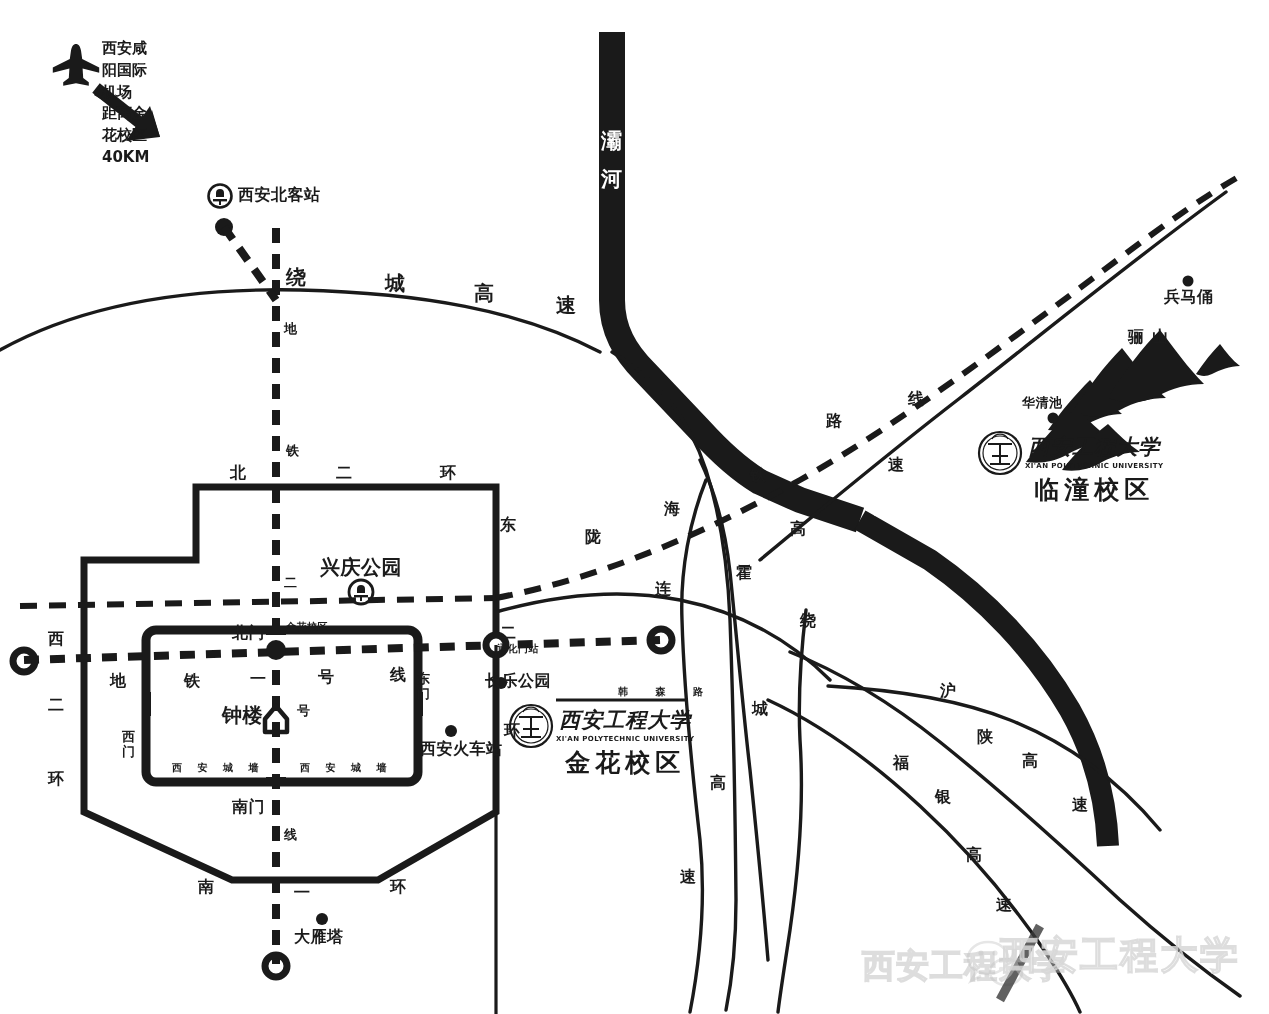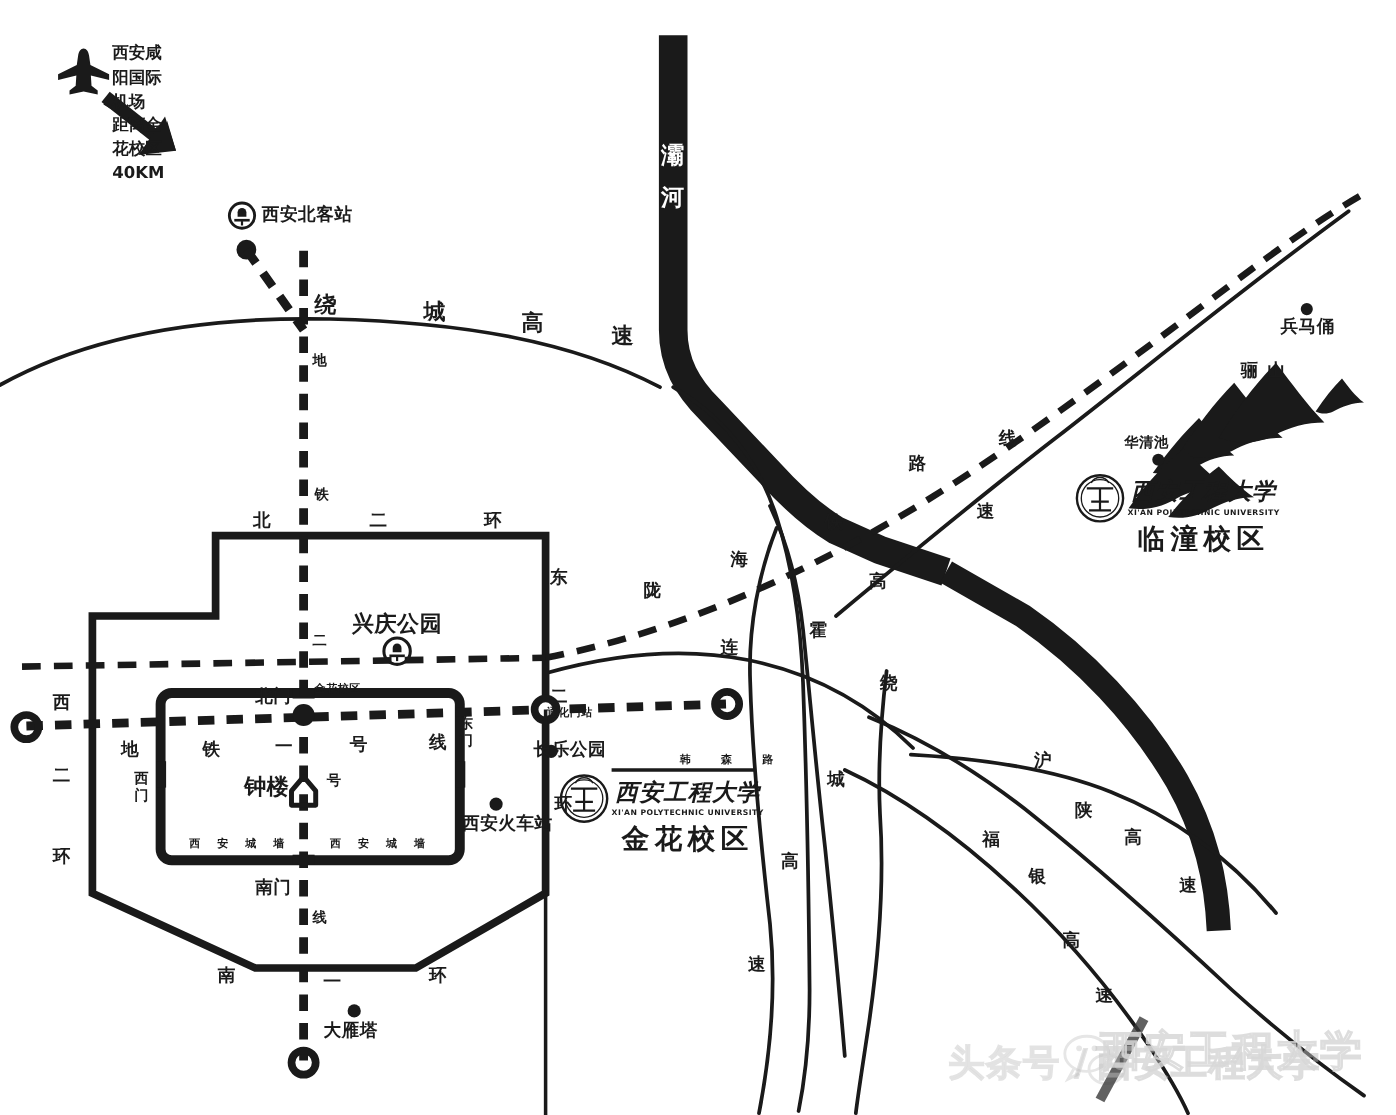--- a/index.html
+++ b/index.html
@@ -318,22 +318,22 @@
   <div class="lbl lbl-md" style="left:504px;top:722px;">环</div>
 
   <div class="lbl lbl-md" style="left:110px;top:672px;">地</div>
   <div class="lbl lbl-md" style="left:184px;top:672px;">铁</div>
   <div class="lbl lbl-md" style="left:250px;top:670px;">一</div>
   <div class="lbl lbl-md" style="left:318px;top:668px;">号</div>
   <div class="lbl lbl-md" style="left:390px;top:666px;">线</div>
 
   <div class="lbl lbl-md" style="left:232px;top:626px;font-family:Liberation Mono, monospace;">北门</div>
   <div class="lbl lbl-md" style="left:232px;top:798px;">南门</div>
-  <div class="lbl lbl-sm" style="left:417px;top:652px;width:14px;white-space:normal;">东门</div>
-  <div class="lbl lbl-sm" style="left:122px;top:702px;width:14px;white-space:normal;">西门</div>
+  <div class="lbl lbl-sm" style="left:417px;top:672px;width:14px;white-space:normal;">东门</div>
+  <div class="lbl lbl-sm" style="left:122px;top:730px;width:14px;white-space:normal;">西门</div>
 
   <div class="lbl lbl-xs spaced-sm" style="left:172px;top:762px;">西 安 城 墙</div>
   <div class="lbl lbl-xs spaced-sm" style="left:300px;top:762px;">西 安 城 墙</div>
 
   <div class="lbl lbl-lg" style="left:222px;top:704px;">钟楼</div>
 
   <div class="lbl lbl-md" style="left:420px;top:740px;">西安火车站</div>
 
   <div class="lbl lbl-md" style="left:485px;top:672px;">长乐公园</div>
 
@@ -353,18 +353,17 @@
     <div class="campus-sub">金花校区</div>
   </div>
 
   <div class="campus" style="left:1025px;top:433px;">
     <div class="campus-name">西安工程大学</div>
     <div class="campus-en">XI'AN POLYTECHNIC UNIVERSITY</div>
     <div class="campus-sub">临潼校区</div>
   </div>
 
   <div id="watermark">
-    <span id="wm-text">头条号 /</span>
     <span id="wm-text2" style="font-family:'DejaVu Serif','Liberation Serif',serif;font-size:33px;font-weight:bold;color:transparent;-webkit-text-stroke:1.3px #bdbdbd;letter-spacing:1px;">西安工程大学</span>
   </div>
   <div id="wm-big">西安工程大学</div>
 
 </div>
 
 </body></html>

